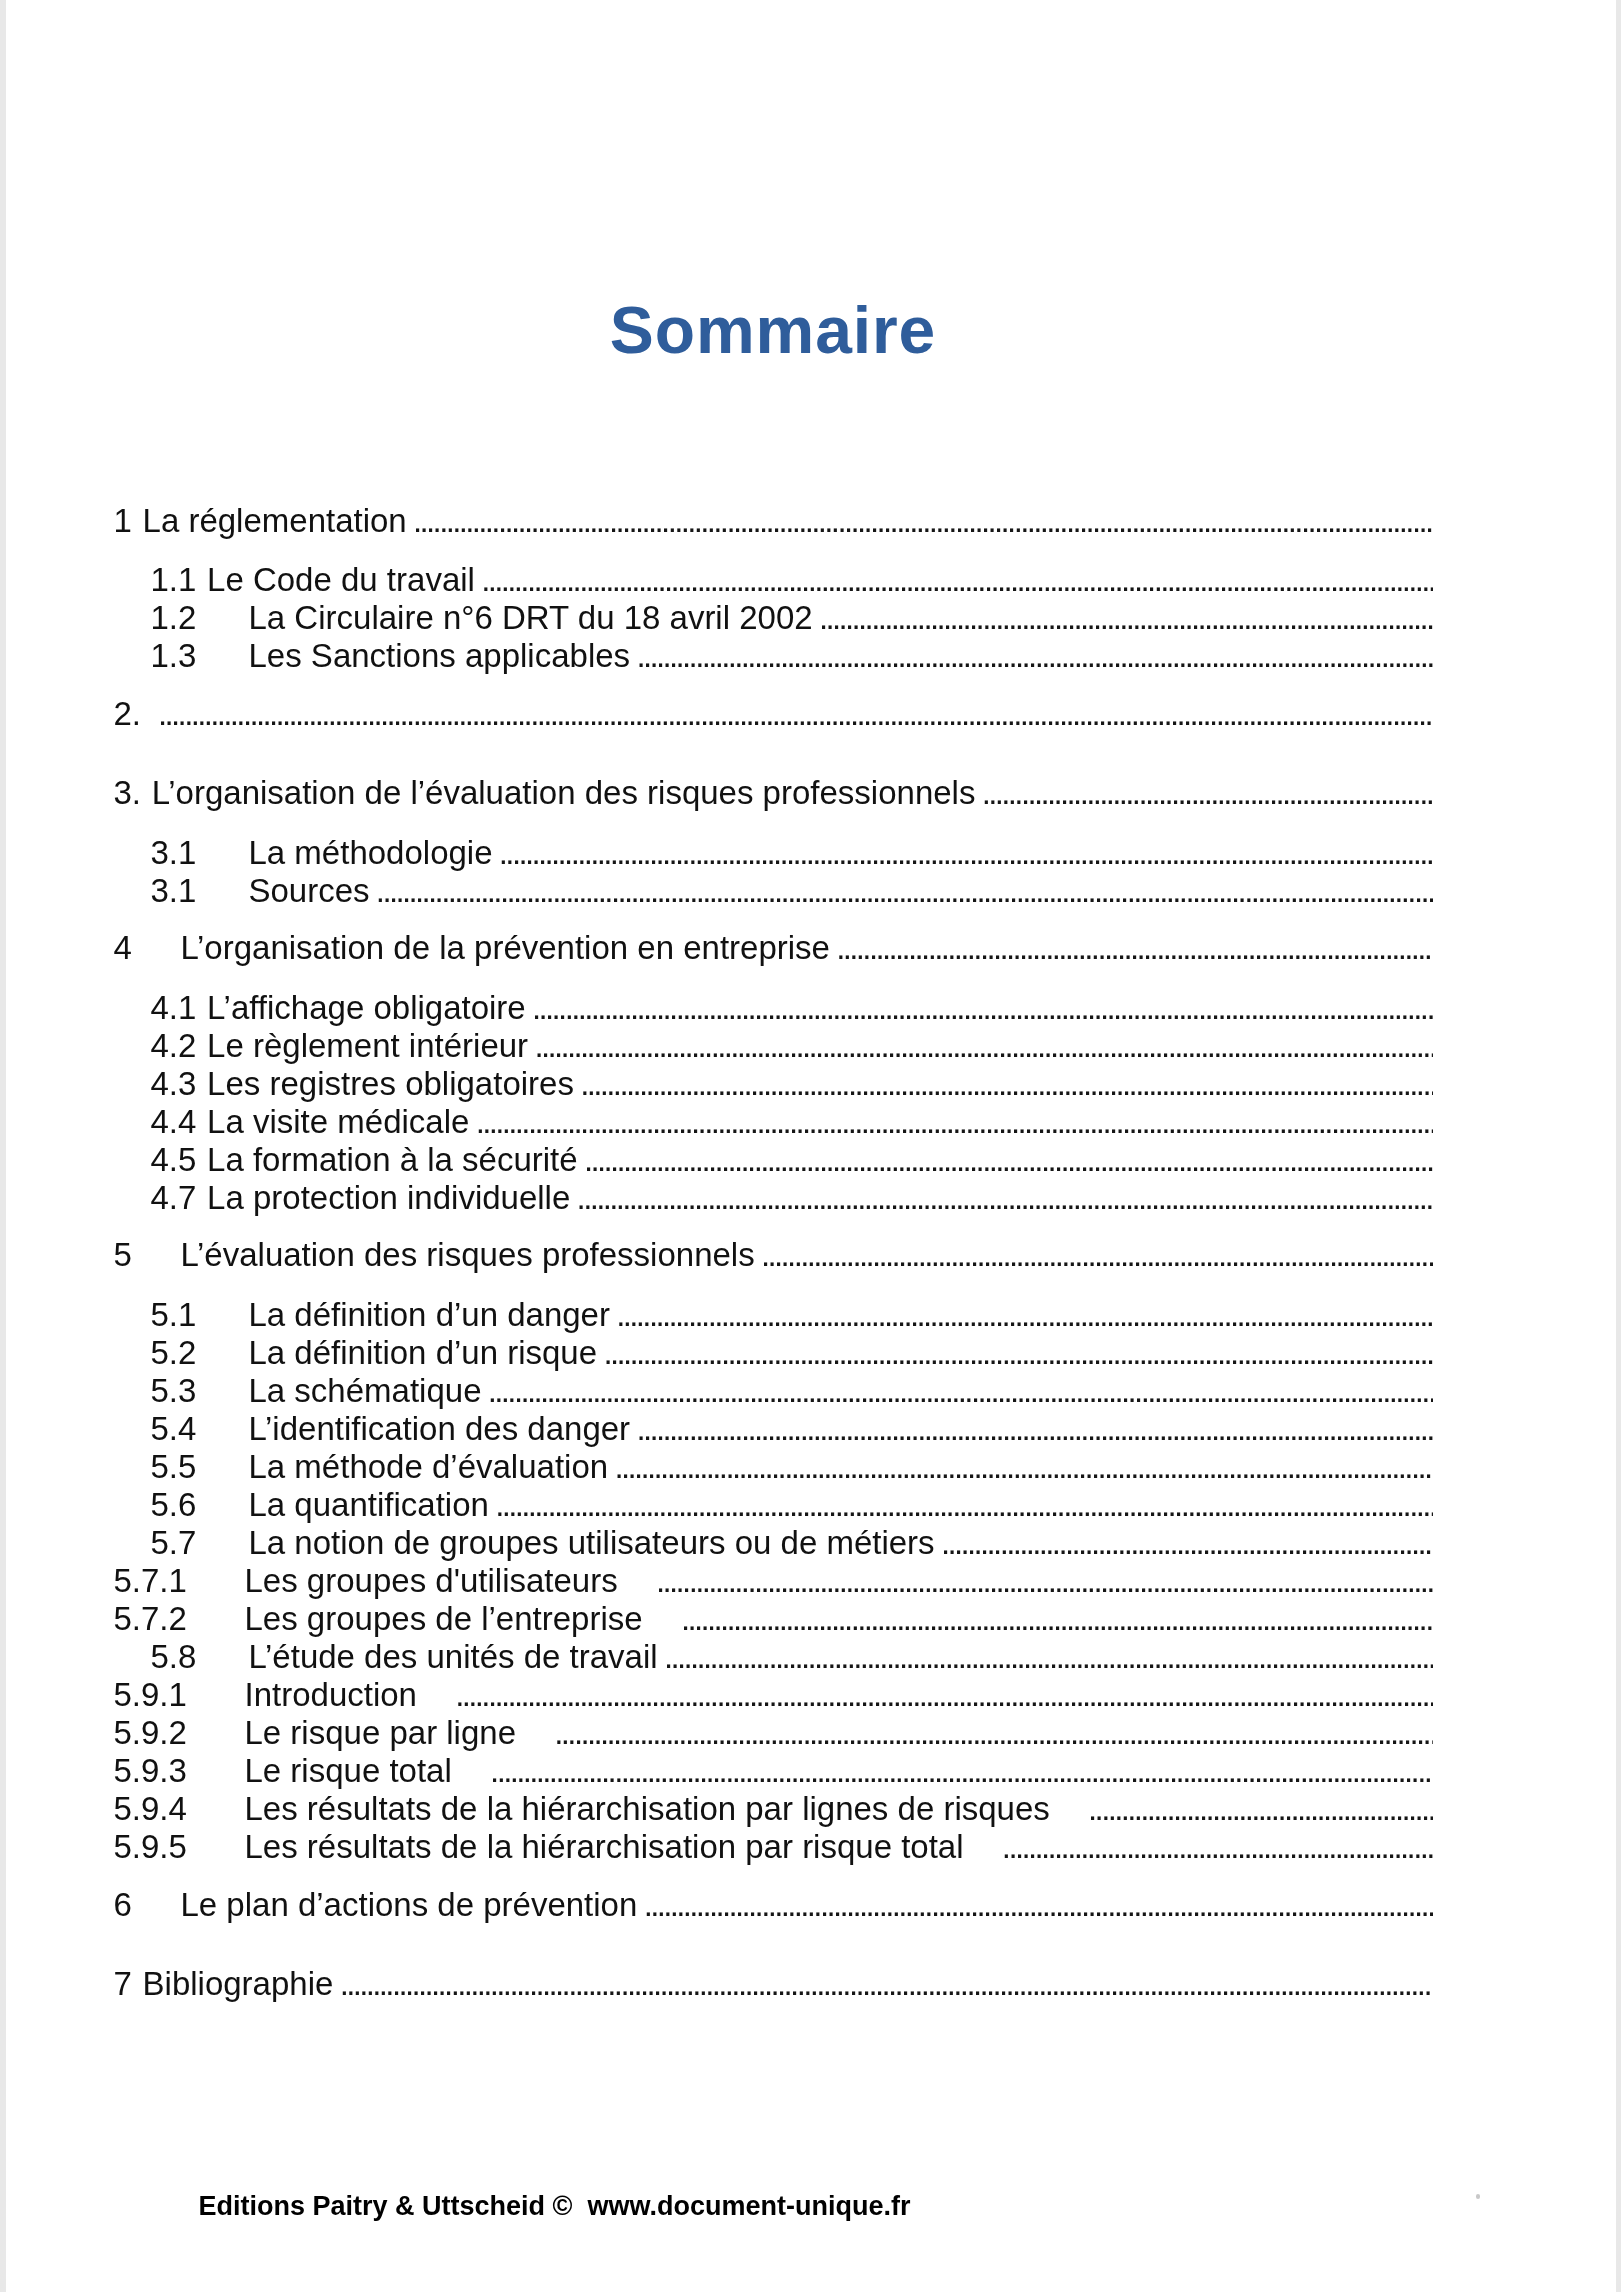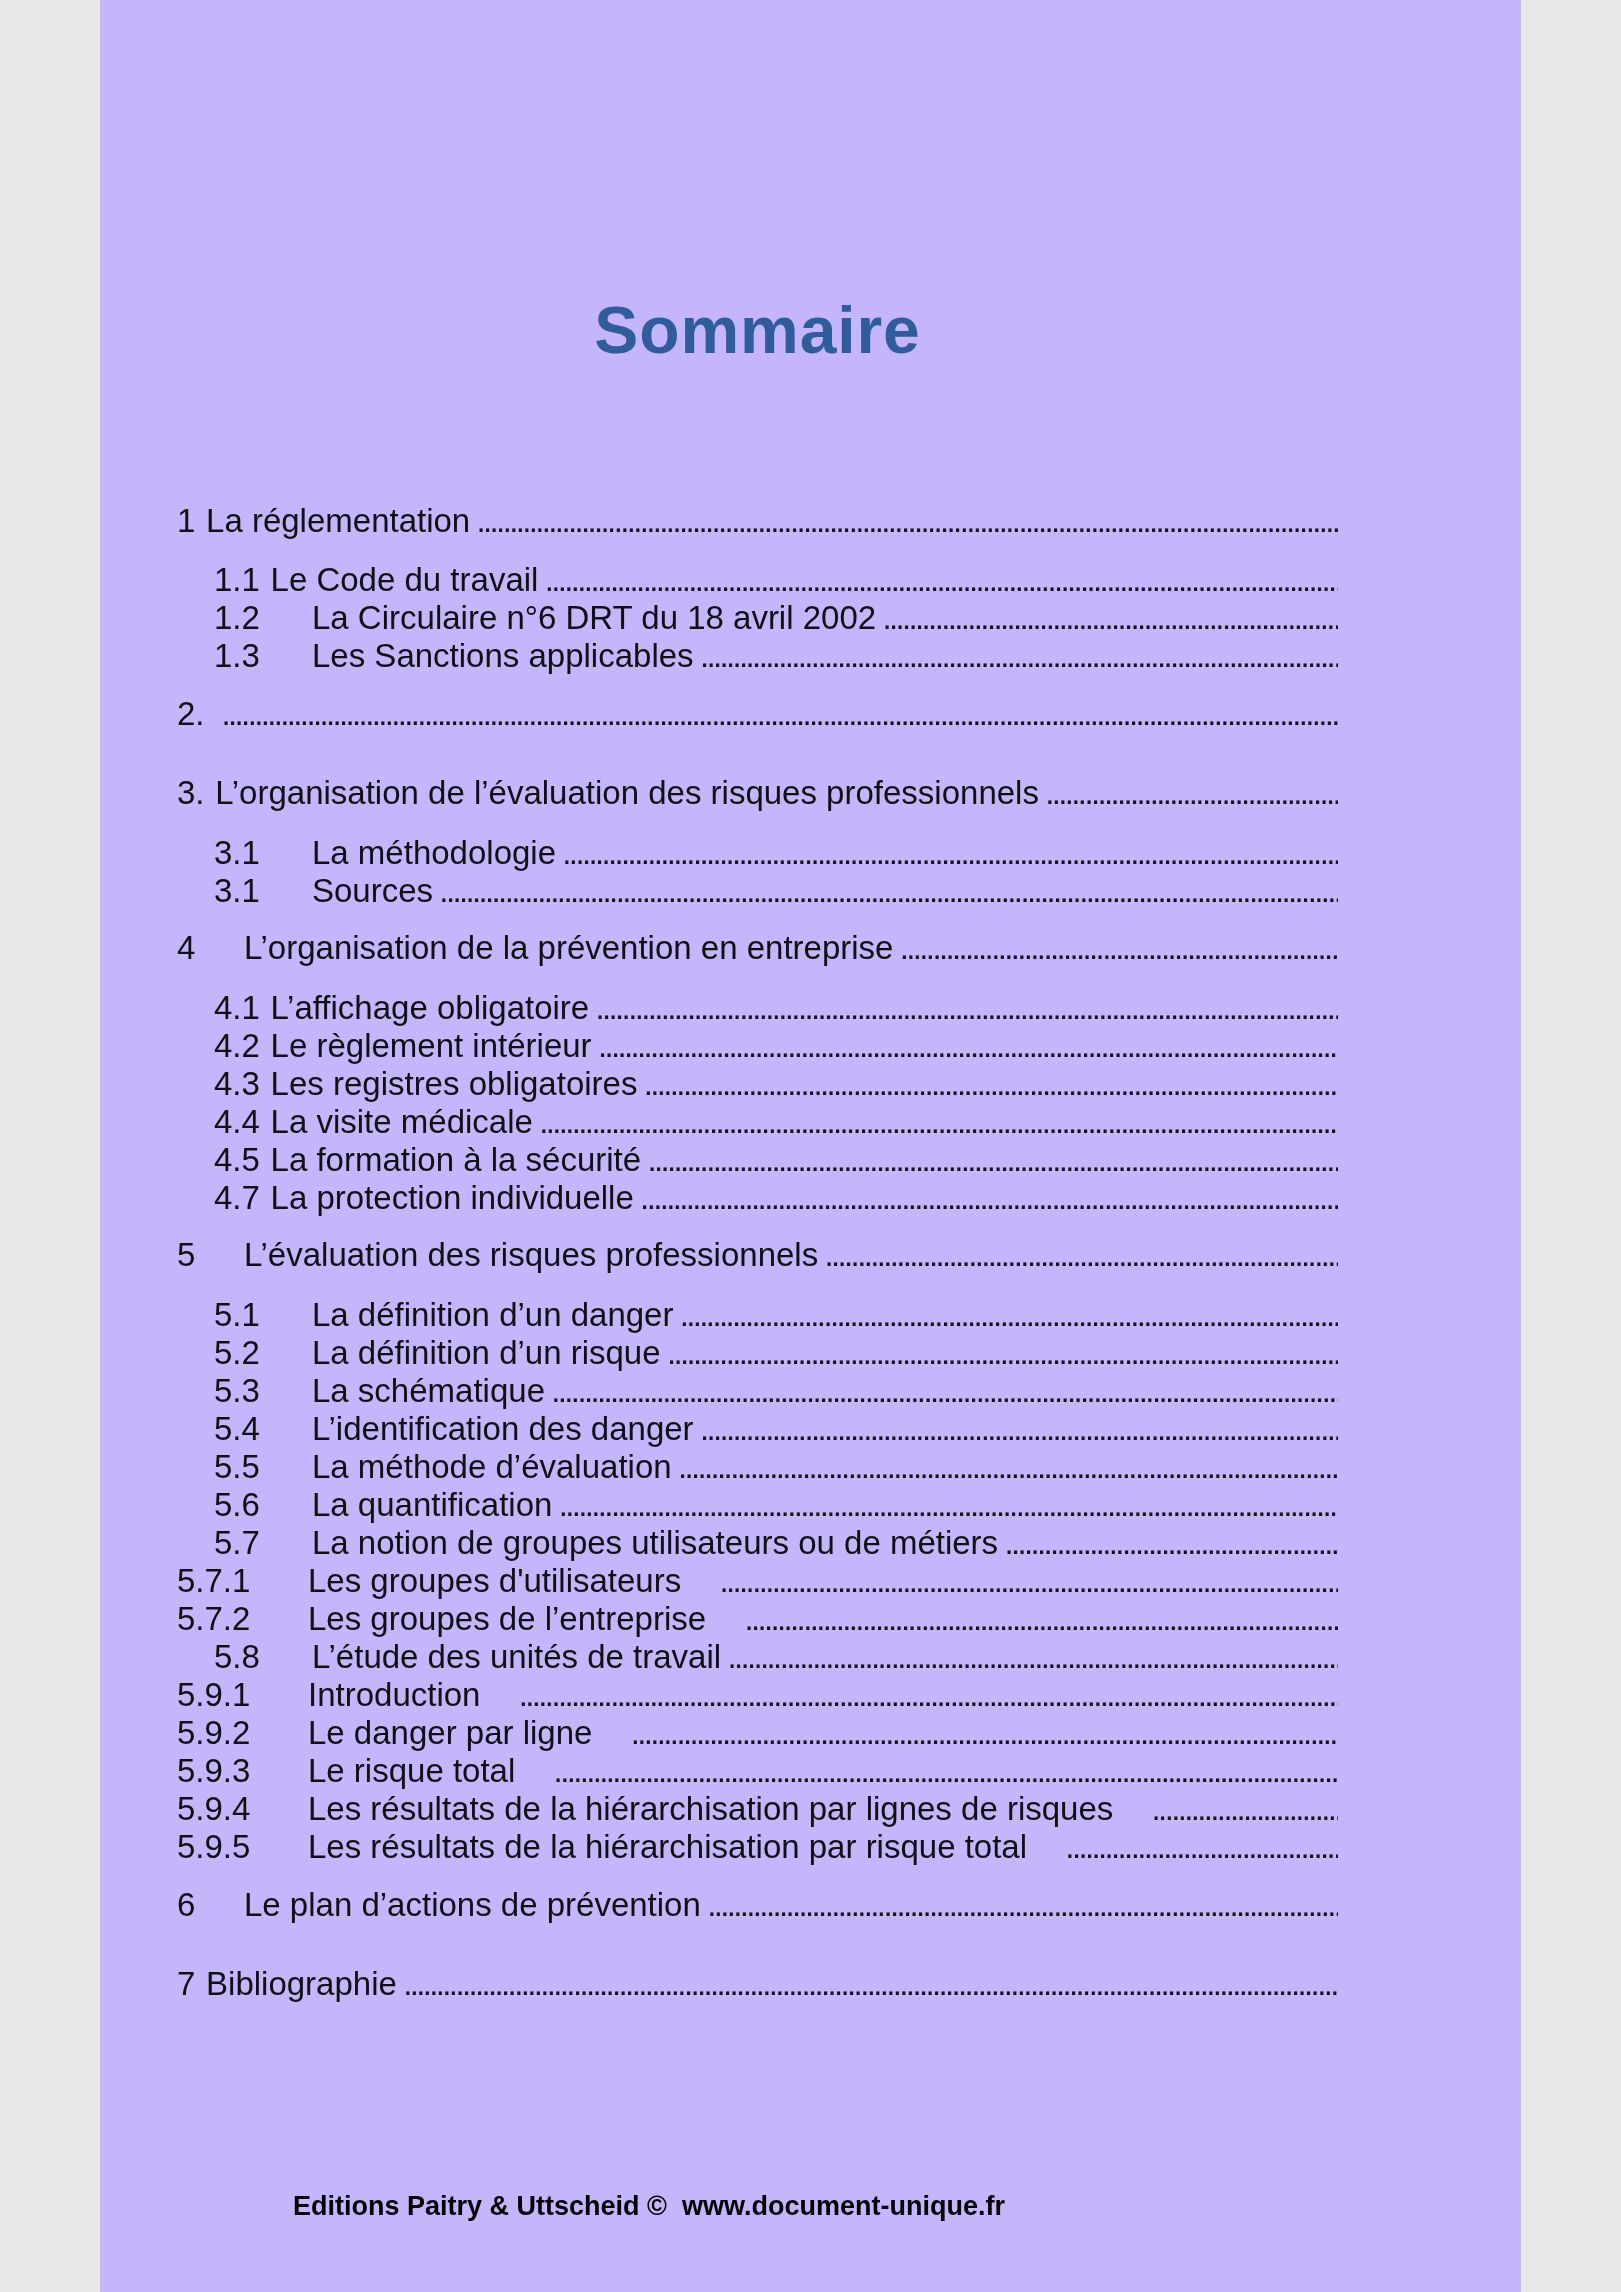--- a/index.html
+++ b/index.html
@@ -1,24 +1,24 @@
 <!DOCTYPE html>
 <html style="font-size:14.3px"><head>
 <meta charset="utf-8">
 <style>
   html,body{margin:0;padding:0;background:#e8e8e8;}
   .page{
     position:relative;
-    width:1421px;height:2293px;
+    width:1610px;height:2293px;
     margin:0 auto;
-    background:#c4b5fd;
+    background:#ffffff;
     font-family:"Liberation Sans", sans-serif;
     color:#111;
     box-sizing:border-box;
-    padding:297px 183px 0 77px;
+    padding:297px 183px 0 108px;
     overflow:hidden;
   }
   .title{
     margin:0;
     text-align:center;
     font-size:66px;
     line-height:66px;
     font-weight:bold;
     letter-spacing:0.9px;
     color:#2F5D9B;
@@ -210,21 +210,21 @@
     <span class="label">L’étude des unités de travail</span>
     <span class="leader"></span>
   </div>
       <div class="row l3">
     <span class="num tab">5.9.1</span>
     <span class="label">Introduction</span>
     <span class="leader"></span>
   </div>
       <div class="row l3">
     <span class="num tab">5.9.2</span>
-    <span class="label">Le danger par ligne</span>
+    <span class="label">Le risque par ligne</span>
     <span class="leader"></span>
   </div>
       <div class="row l3">
     <span class="num tab">5.9.3</span>
     <span class="label">Le risque total</span>
     <span class="leader"></span>
   </div>
       <div class="row l3">
     <span class="num tab">5.9.4</span>
     <span class="label">Les résultats de la hiérarchisation par lignes de risques</span>

